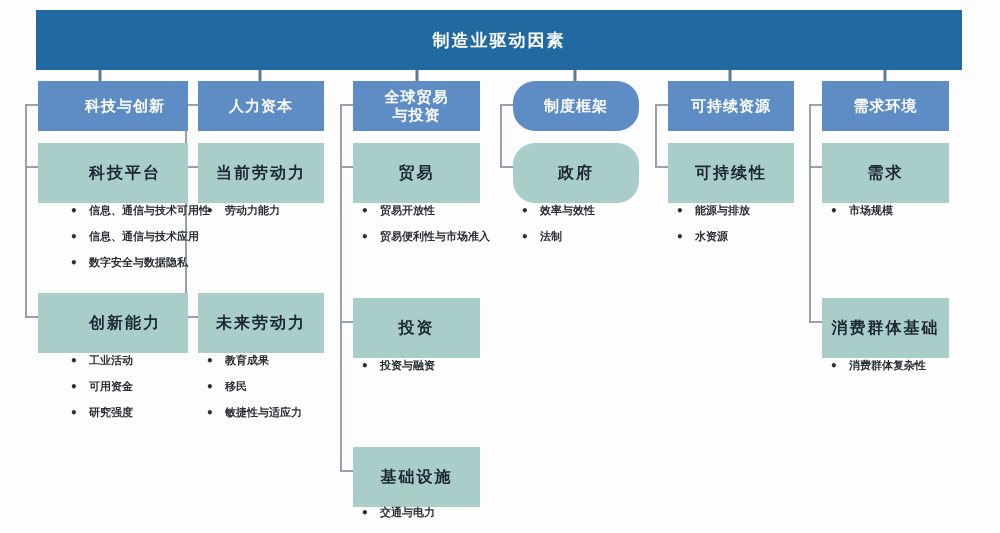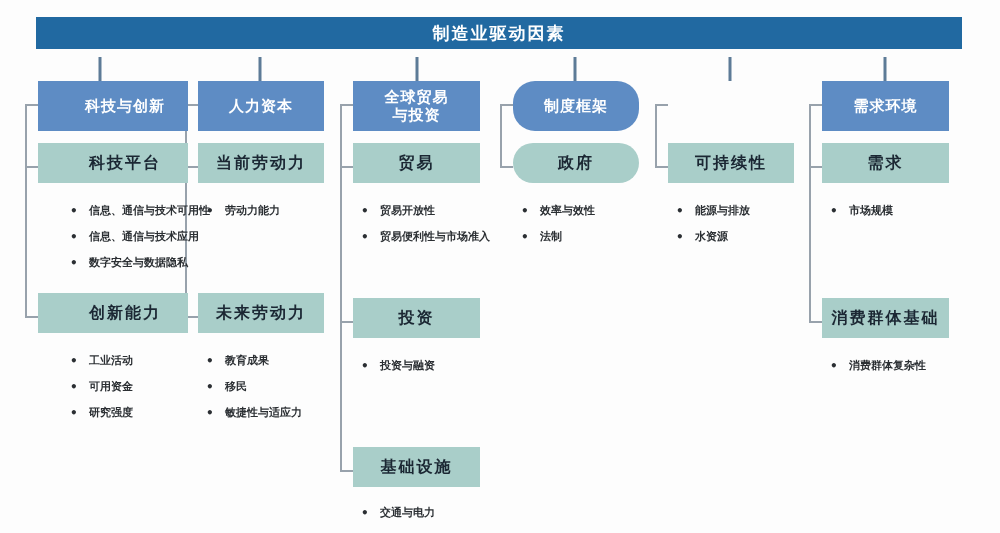--- a/index.html
+++ b/index.html
@@ -4,36 +4,36 @@
 <style>
   html,body { margin:0; padding:0; background:#ffffff; }
   .canvas {
     position:relative; width:1000px; height:533px; overflow:hidden;
     background:#fdfdfd;
     font-family:"DejaVu Sans","Liberation Sans",sans-serif;
   }
   .connectors { position:absolute; left:0; top:0; width:1000px; height:533px; }
 
   .banner {
-    position:absolute; left:36px; top:17px; width:926px; height:32px;
+    position:absolute; left:36px; top:10px; width:926px; height:60px;
     background:#2169a1; color:#ffffff;
     display:flex; align-items:center; justify-content:center;
     font-size:17px; font-weight:bold; letter-spacing:2px;
   }
 
   .hdr {
     position:absolute; top:81px; height:50px;
     background:#5e8cc4; color:#ffffff;
     display:flex; flex-direction:column; align-items:center; justify-content:center;
     font-size:15px; font-weight:bold; letter-spacing:1px; line-height:1.2;
     text-align:center;
   }
 
   .sub {
-    position:absolute; height:40px;
+    position:absolute; height:60px;
     background:#a9cec9; color:#1b2733;
     display:flex; align-items:center; justify-content:center;
     font-size:16px; font-weight:bold; letter-spacing:2px;
   }
 
   .bl {
     position:absolute; margin:0; padding:0; list-style:none;
     width:165px; color:#2b2f33;
   }
   .bl li {
@@ -99,20 +99,23 @@
   <div class="hdr c3">
     <span>全球贸易</span>
     <span>与投资</span>
   </div>
   <div class="hdr c2">
     <span>人力资本</span>
   </div>
   <div class="hdr c4">
     <span>制度框架</span>
   </div>
+  <div class="hdr c5">
+    <span>可持续资源</span>
+  </div>
   <div class="hdr c6">
     <span>需求环境</span>
   </div>
 
   <div class="sub c1 r1">科技平台</div>
   <ul class="bl c1 b1">
     <li>信息、通信与技术可用性</li>
     <li>信息、通信与技术应用</li>
     <li>数字安全与数据隐私</li>
   </ul>

